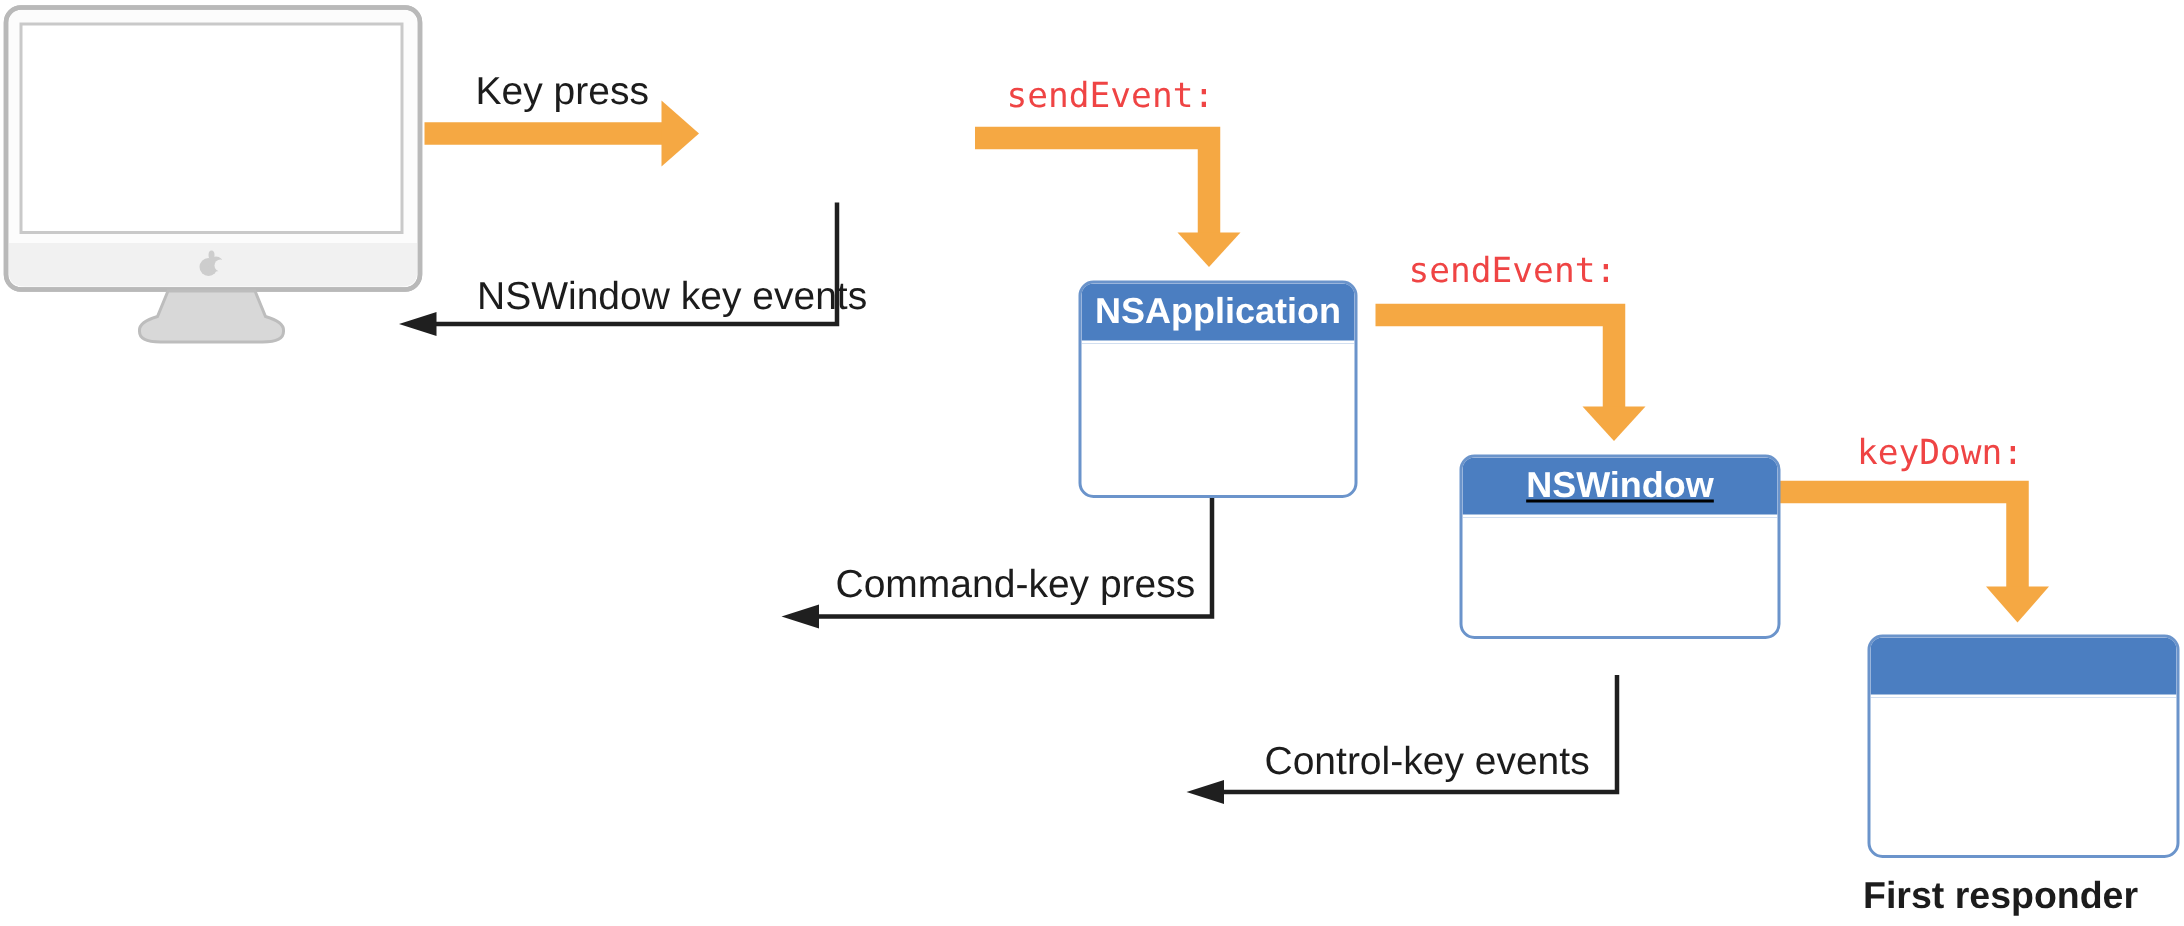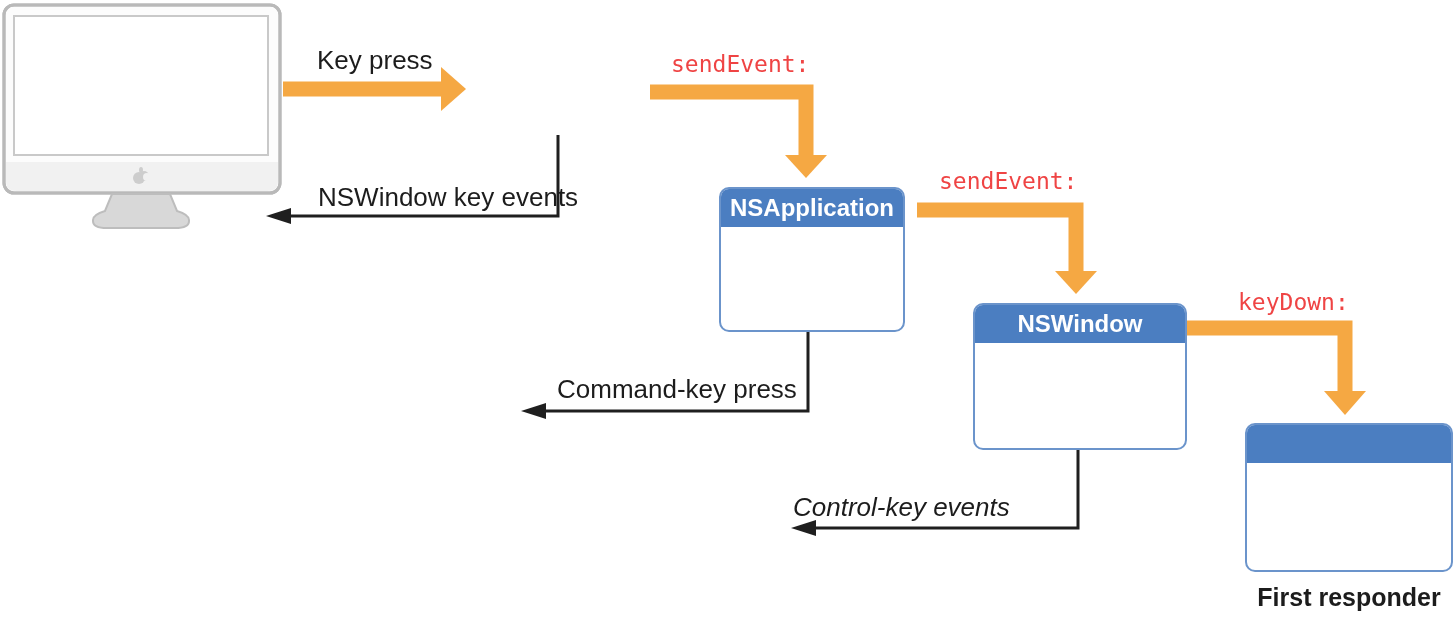--- a/index.html
+++ b/index.html
@@ -32,25 +32,25 @@
     border-radius:10px; box-sizing:border-box; overflow:hidden;
   }
   .class-header {
     height:38px; background:#4B7EC1; border-bottom:2px solid #ffffff;
     color:#ffffff; font-weight:bold; font-size:24px;
     display:flex; align-items:center; justify-content:center;
   }
   .class-body { background:#ffffff; }
 
   .nsapp   { left:703px;  top:187px; width:186px; height:145px;margin-left:16px; }
-  .nswin   { left:973px;  top:303px; width:214px; height:147px; }
+  .nswin   { left:973px;  top:303px; width:214px; height:123px;text-decoration:underline; }
   .firstr  { left:1245px; top:423px; width:208px; height:149px; }
 
   .caption {
-    position:absolute; left:1242px; top:583px; width:214px; text-align:center;
+    position:absolute; left:1242px; top:583px; width:214px; text-align:left;
     font-size:25px; font-weight:bold; color:#1c1c1c;
   }
 
   
   .orange-shaft { fill:none; stroke:#F5A843; stroke-width:15; }
   .orange-head  { fill:#F5A843; stroke:none; }
   .black-line   { fill:none; stroke:#1F1F1F; stroke-width:3; }
   .black-head   { fill:#1F1F1F; stroke:none; }
 </style>
 </head>
@@ -134,15 +134,15 @@
   <div class="lbl mono" style="left:671px; top:52px;">sendEvent:</div>
 
   <div class="lbl" style="left:318px; top:183px;">NSWindow key events</div>
 
   <div class="lbl mono" style="left:939px; top:169px;">sendEvent:</div>
 
   <div class="lbl" style="left:557px; top:375px;">Command-key press</div>
 
   <div class="lbl mono" style="left:1238px; top:290px;">keyDown:</div>
 
-  <div class="lbl" style="left:793px; top:493px;font-style:italic;">Control-key events</div>
+  <div class="lbl" style="left:843px; top:493px;">Control-key events</div>
 
 </div>
 
 </body></html>

